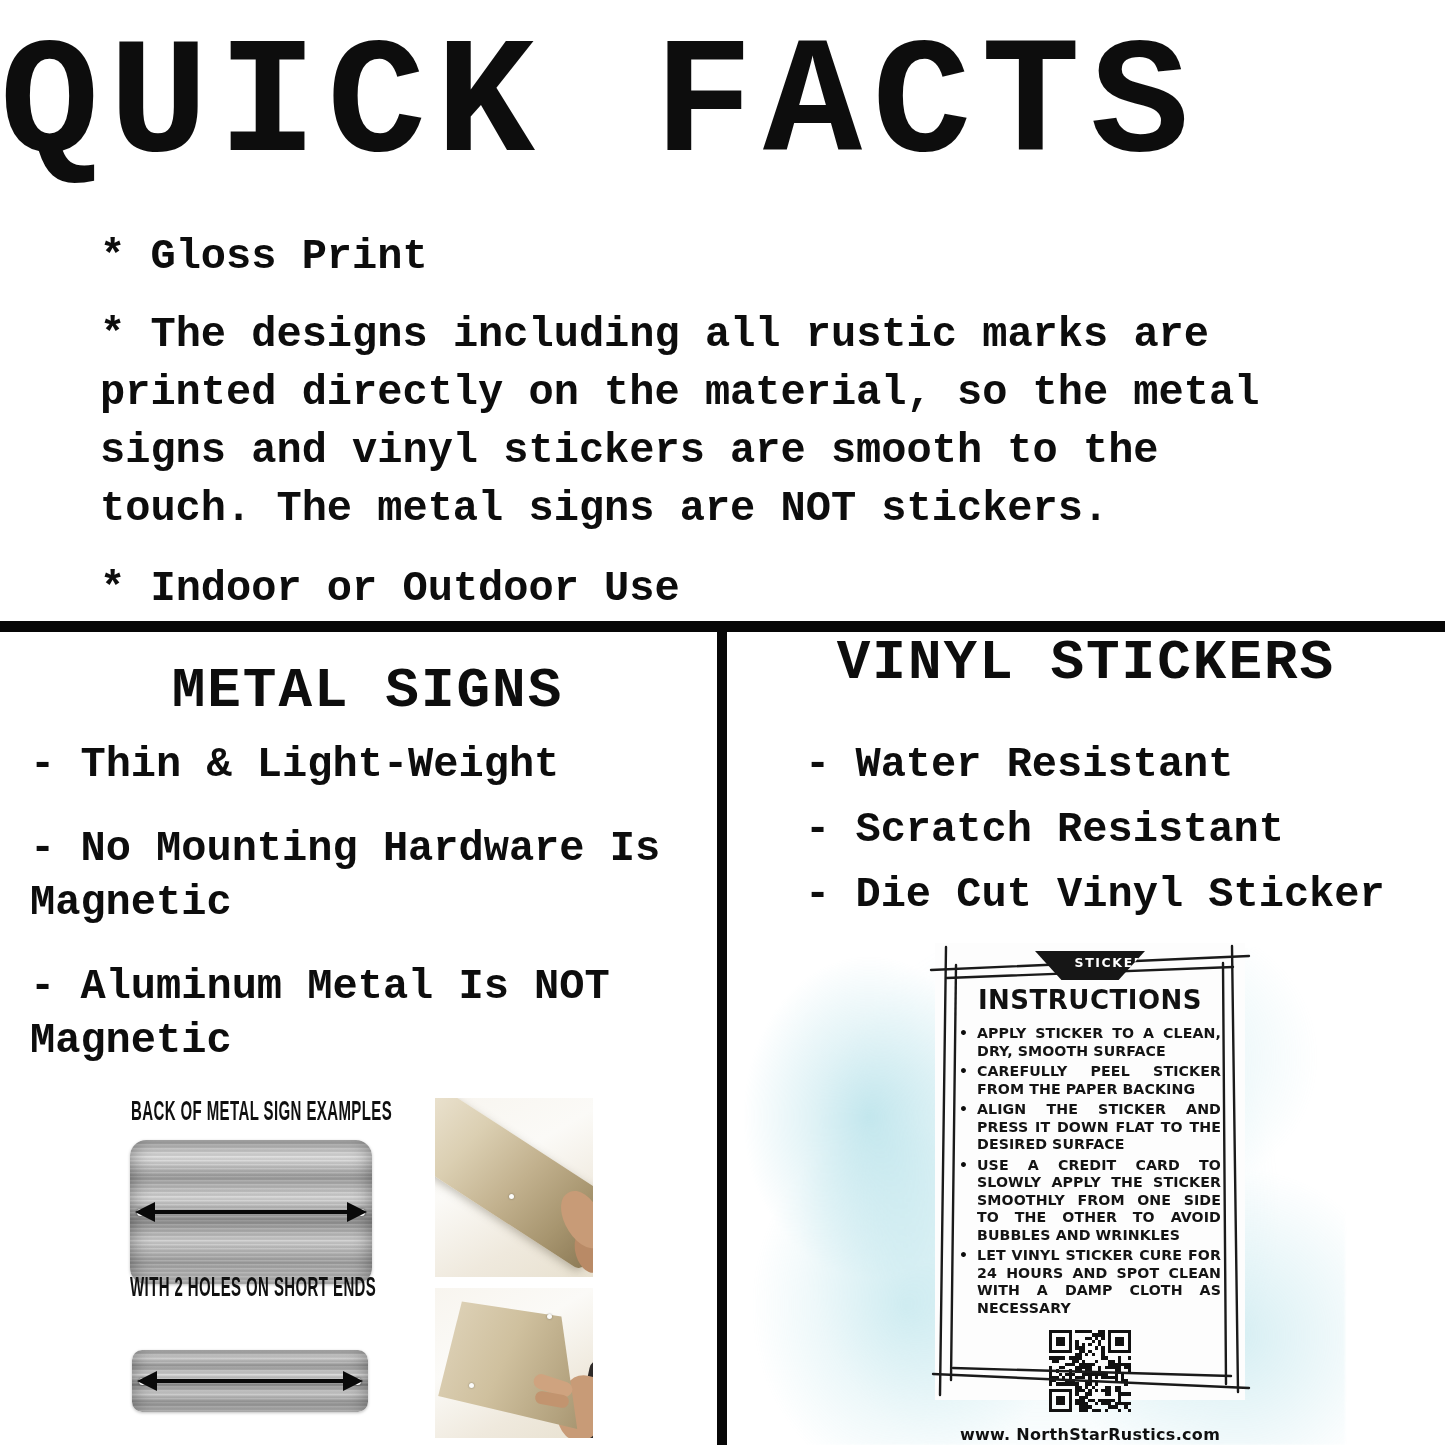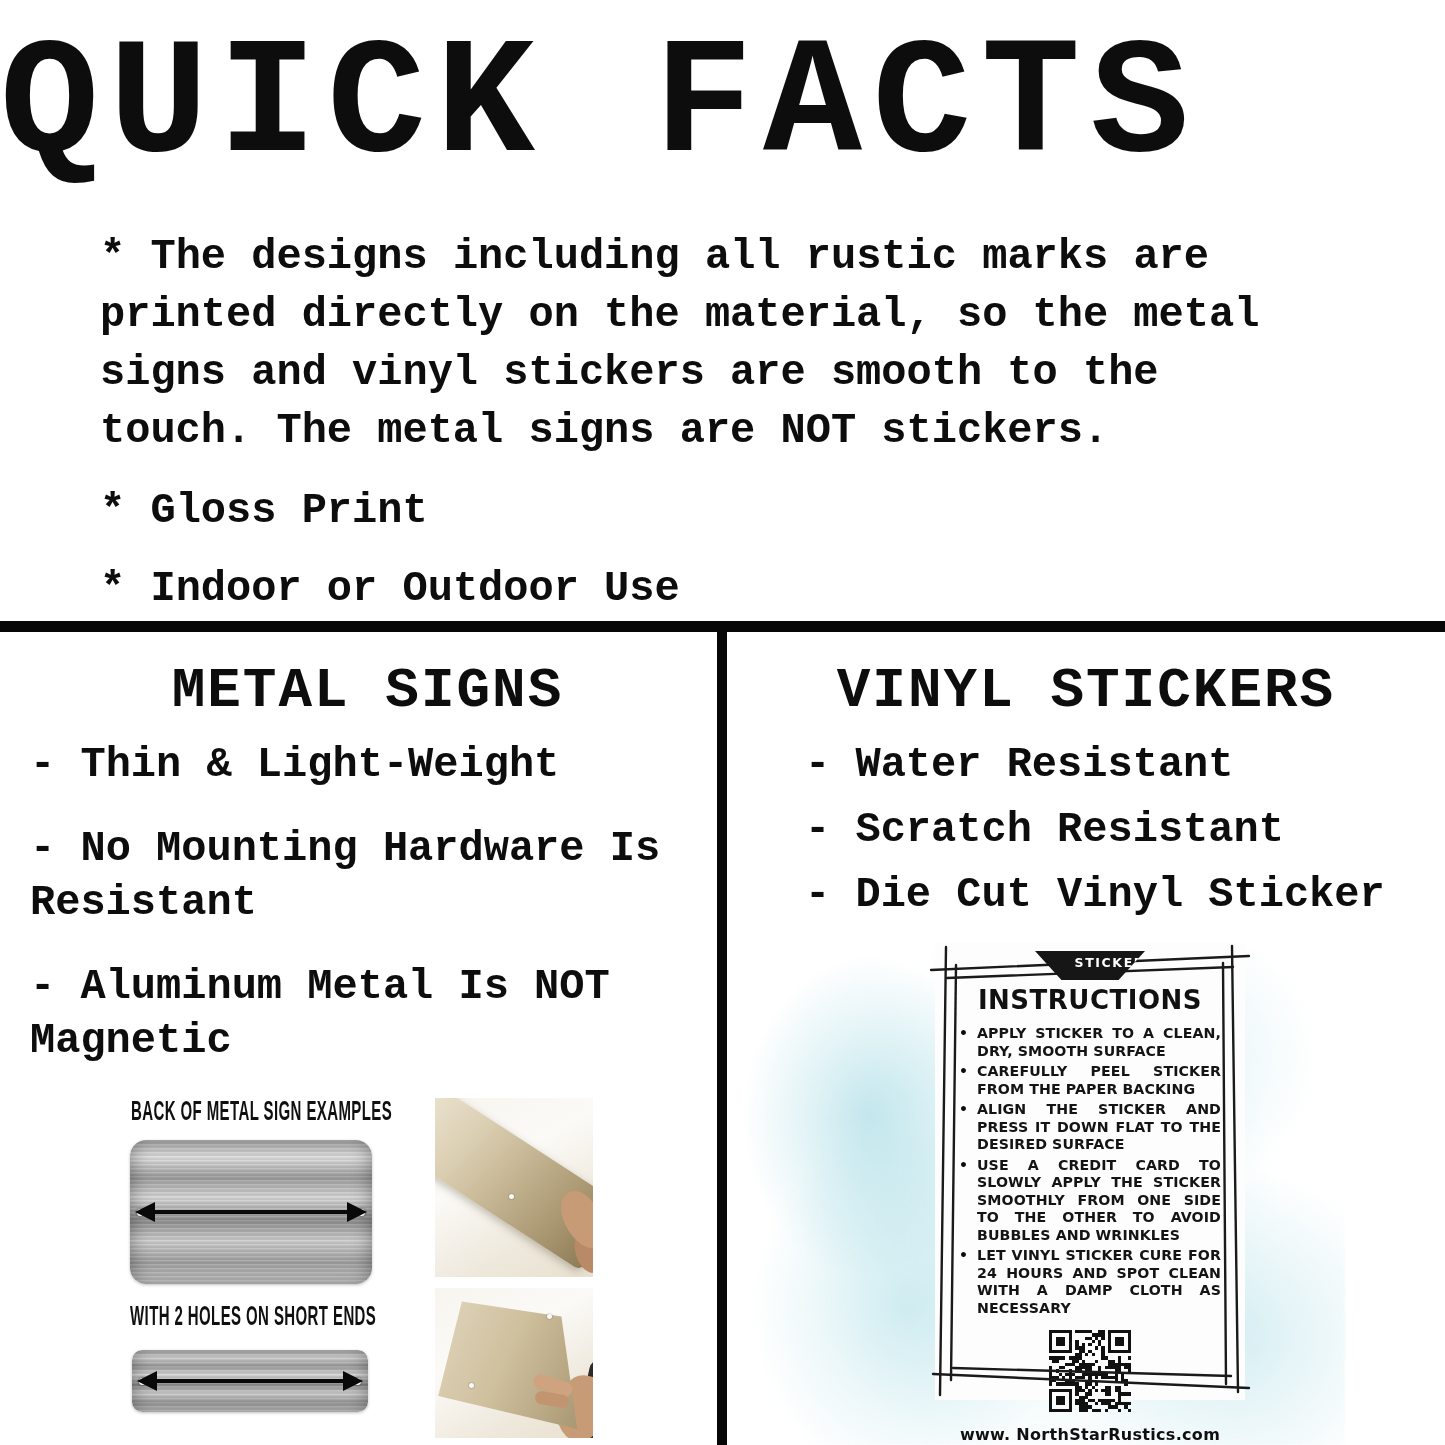--- a/index.html
+++ b/index.html
@@ -29,37 +29,37 @@
   
   .hdiv{position:absolute; left:0; top:621px; width:1445px; height:11px; background:#070707;}
   .vdiv{position:absolute; left:717px; top:632px; width:10px; height:813px; background:#070707;}
 
   
   .colhead{
     position:absolute; margin:0; font-size:56px; line-height:1.2; letter-spacing:2px;
     text-align:center; font-weight:700; white-space:nowrap;
   }
   .colhead.left{left:0; top:658px; width:719px;padding-left:8px;}
-  .colhead.right{left:727px; top:658px; width:718px;}
+  .colhead.right{left:727px; top:630px; width:718px;}
   .collist{position:absolute; top:738px;}
   .collist.left{left:30px; width:660px;}
   .collist.right{left:782px; width:640px;margin-left:23px;}
   .collist .tline{font-size:42px; line-height:54px;}
   .collist.left .tline{margin-bottom:30px;}
   .collist.right .tline{margin-bottom:11px;}
 
   
   .label{position:absolute; text-align:center; white-space:nowrap;}
   .label .cond{
     display:inline-block; font-family:"Liberation Sans","DejaVu Sans",sans-serif;
     font-weight:700; font-size:15px; letter-spacing:0.4px;
     transform:scaleY(1.85); transform-origin:center top; color:#101010;
   }
   .label.back{left:131px; top:1094px; width:240px;}
-  .label.holes{left:130px; top:1299px; width:240px;}
+  .label.holes{left:130px; top:1270px; width:240px;}
 
   
   .plate{
     position:absolute;
     background:
       repeating-linear-gradient(to bottom, rgba(255,255,255,.10) 0 1px, rgba(0,0,0,.07) 2px 4px),
       linear-gradient(to bottom,#b9b9b9 0%,#e2e2e2 12%,#9c9c9c 26%,#d8d8d8 40%,#8e8e8e 56%,#cfcfcf 70%,#a0a0a0 85%,#d5d5d5 100%);
     box-shadow:inset 0 0 20px rgba(0,0,0,.38), 0 1px 3px rgba(0,0,0,.25);
   }
   .plate.p1{left:130px; top:1140px; width:242px; height:144px; border-radius:16px;}
@@ -137,32 +137,32 @@
   .website{margin:10px 0 0 0; text-align:center; font-size:16px; font-weight:700; color:#101010; letter-spacing:0.3px;}
 </style>
 </head>
 <body>
 
 <div class="canvas">
 
   <h1 class="title typw">QUICK FACTS</h1>
 
   <div class="intro">
+    <p class="tline short"><span>*</span> <span>Gloss Print</span></p>
     <p class="tline"><span>*</span> <span>The designs including all rustic marks are printed directly on the material, so the metal signs and vinyl stickers are smooth to the touch. The metal signs are NOT stickers.</span></p>
-    <p class="tline short"><span>*</span> <span>Gloss Print</span></p>
     <p class="tline short"><span>*</span> <span>Indoor or Outdoor Use</span></p>
   </div>
 
   <div class="hdiv"></div>
   <div class="vdiv"></div>
 
   <h2 class="colhead left typw">METAL SIGNS</h2>
   <div class="collist left">
     <p class="tline"><span>-</span> <span>Thin &amp; Light-Weight</span></p>
-    <p class="tline"><span>-</span> <span>No Mounting Hardware Is Resistant</span></p>
+    <p class="tline"><span>-</span> <span>No Mounting Hardware Is Magnetic</span></p>
     <p class="tline"><span>-</span> <span>Aluminum Metal Is NOT Magnetic</span></p>
   </div>
 
   <div class="label back"><span class="cond">BACK OF METAL SIGN EXAMPLES</span></div>
   <div class="plate p1">
     <span class="hole l"></span>
     <span class="hole r"></span>
     <div class="arrow"></div>
   </div>
 

